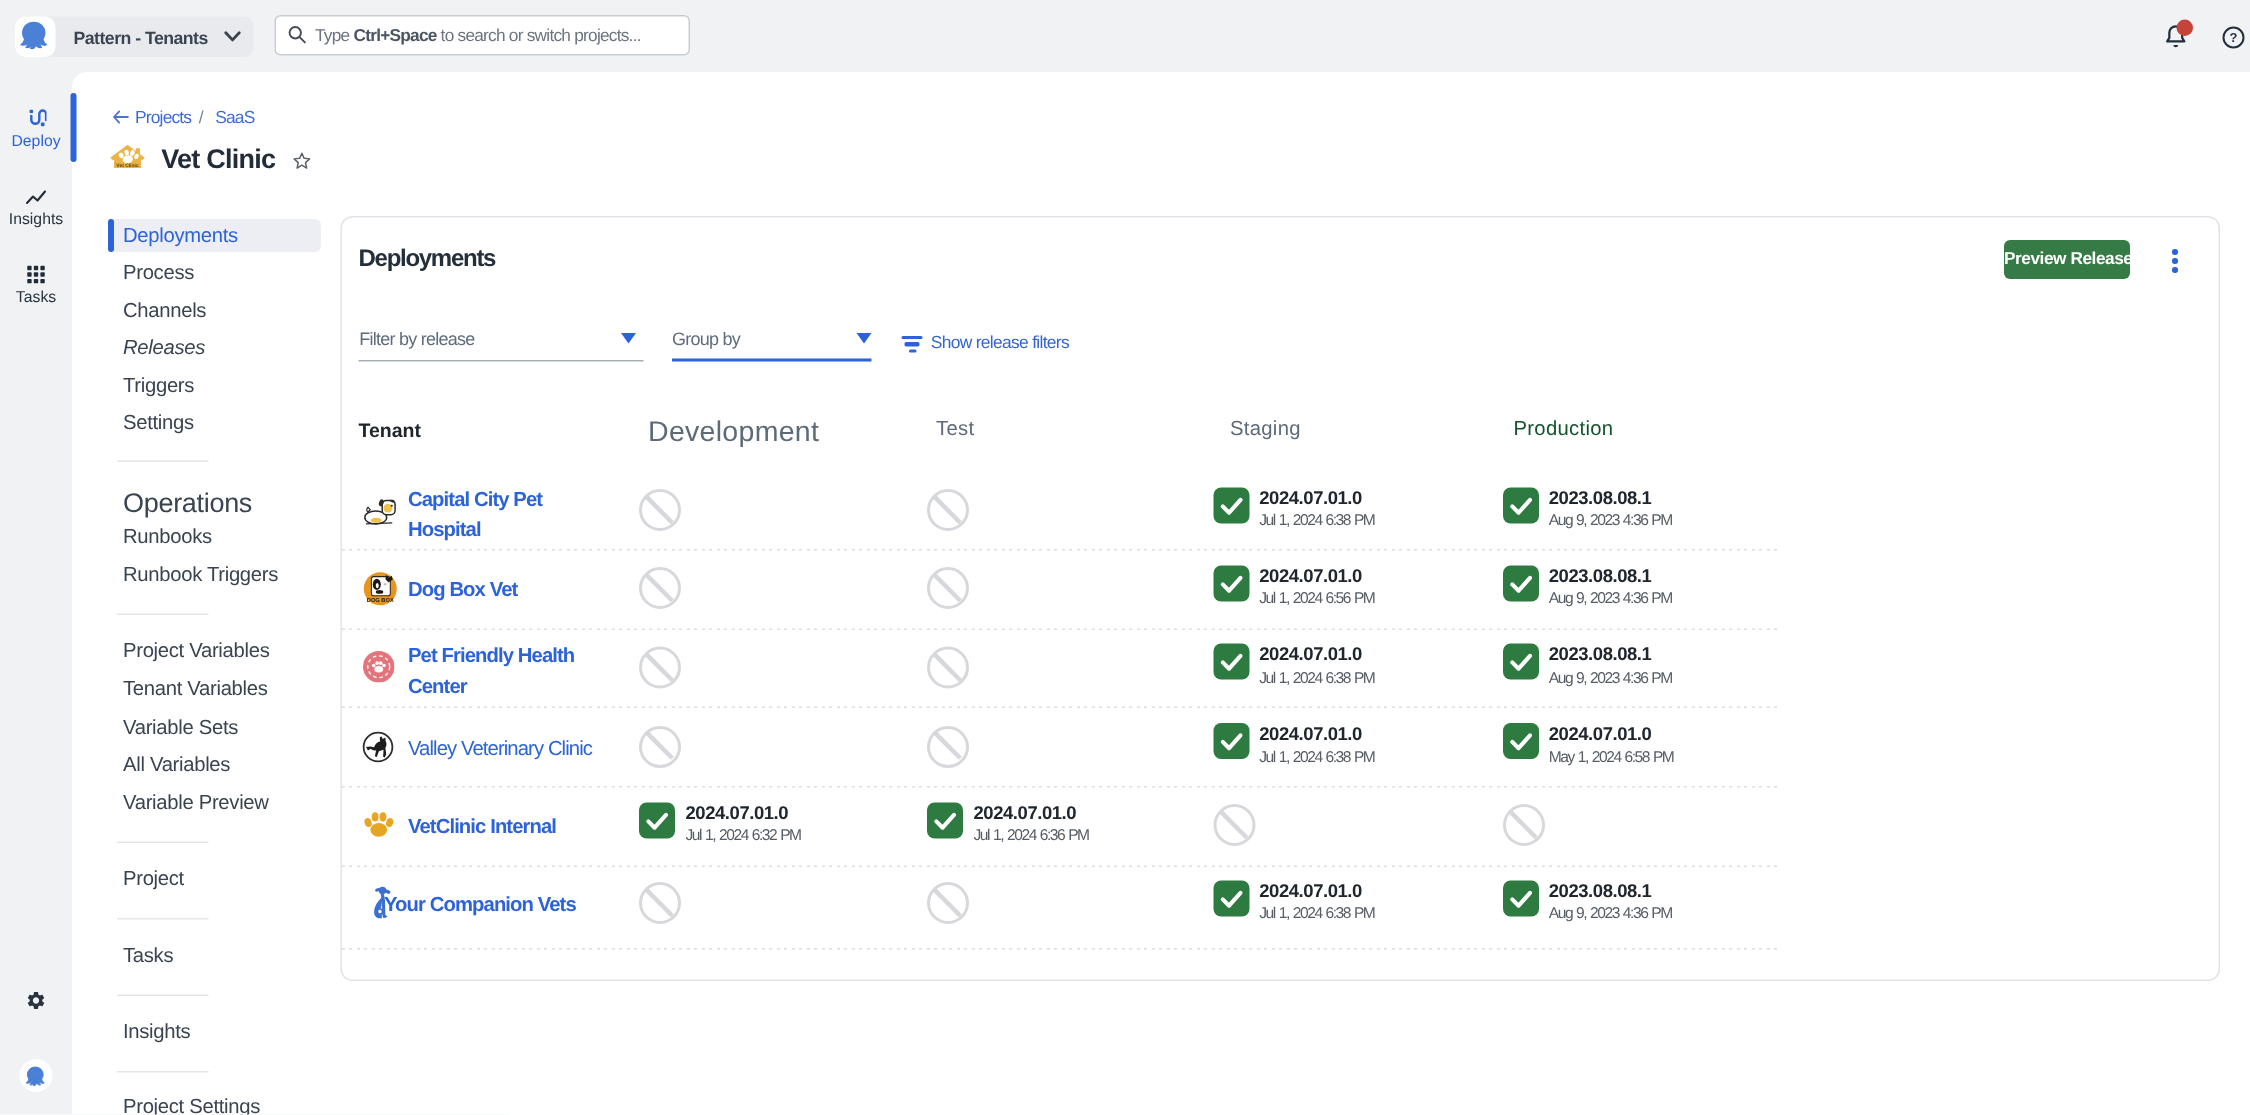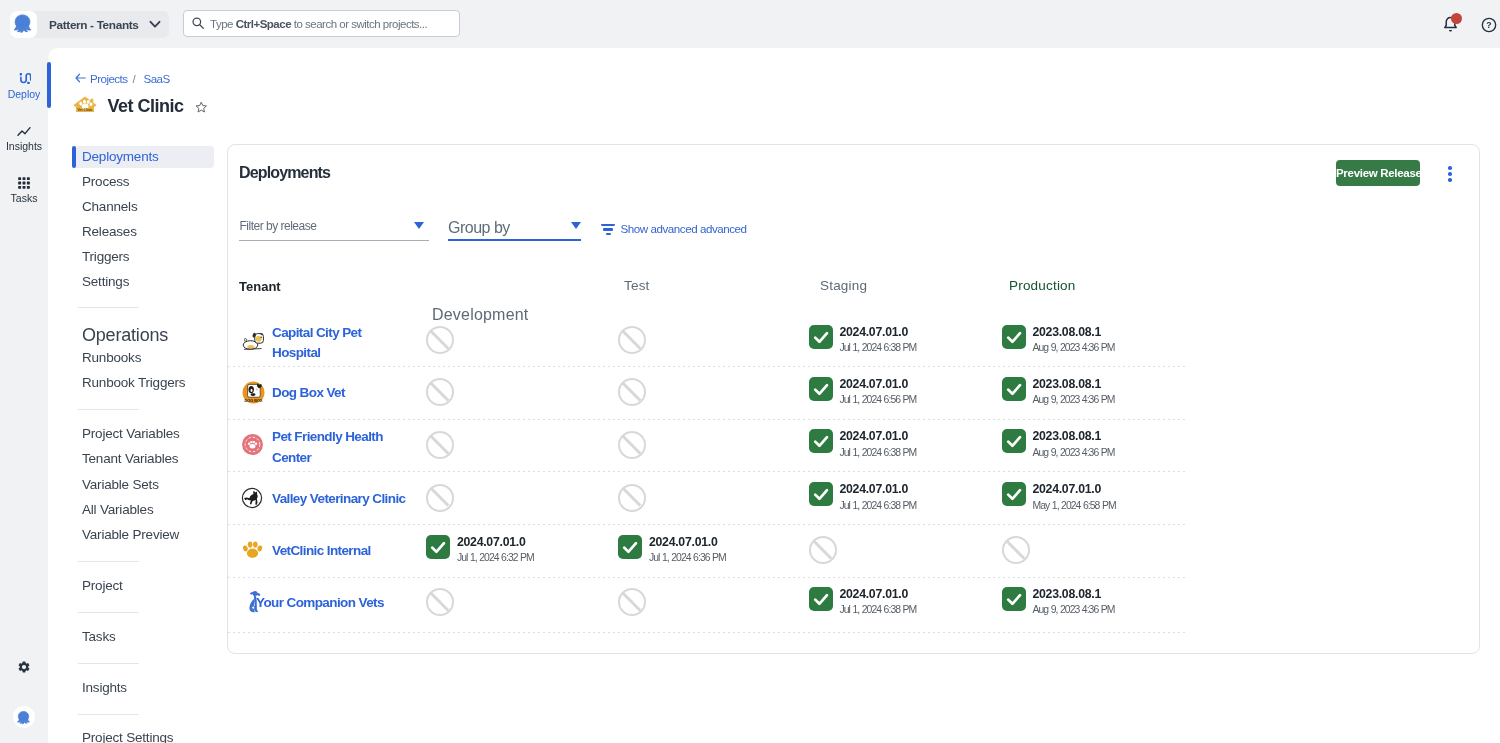--- a/index.html
+++ b/index.html
@@ -119,21 +119,21 @@
 <svg class="abs" style="left:194px; top:99.5px;" width="14.5" height="14.5" viewBox="0 0 24 24">
     <path d="M12 3.6l2.5 5.6 6.1.6-4.6 4.1 1.3 6-5.3-3.1-5.3 3.1 1.3-6-4.6-4.1 6.1-.6z" fill="none" stroke="#5b6066" stroke-width="1.6" stroke-linejoin="round"></path>
   </svg>
 
 <div id="nav">
 <div class="abs" style="left:72px; top:146px; width:142px; height:22px; background:#eceef3; border-radius:4px;"></div>
 <div class="abs" style="left:72px; top:146px; width:3.5px; height:22px; background:#2d63d8; border-radius:3px;"></div>
 <div class="abs" style="left:82px; top:148.5px; font-size:13.5px; letter-spacing:-0.2px; color:#2d63d8;">Deployments</div>
 <div class="abs" style="left:82px; top:173.5px; font-size:13.5px; letter-spacing:-0.2px; color:#3a4450;text-align:center;">Process</div>
 <div class="abs" style="left:82px; top:198.5px; font-size:13.5px; letter-spacing:-0.2px; color:#3a4450;">Channels</div>
-<div class="abs" style="left:82px; top:224px; font-size:13.5px; letter-spacing:-0.2px; color:#3a4450;">Releases</div>
+<div class="abs" style="left:82px; top:224px; font-size:13.5px; letter-spacing:-0.2px; color:#3a4450;font-style:italic;">Releases</div>
 <div class="abs" style="left:82px; top:249px; font-size:13.5px; letter-spacing:-0.2px; color:#3a4450;">Triggers</div>
 <div class="abs" style="left:82px; top:274px; font-size:13.5px; letter-spacing:-0.2px; color:#3a4450;">Settings</div>
 <div class="abs" style="left:82px; top:325px; font-size:18px; letter-spacing:-0.2px; color:#3a4450;">Operations</div>
 <div class="abs" style="left:82px; top:349.5px; font-size:13.5px; letter-spacing:-0.2px; color:#3a4450;">Runbooks</div>
 <div class="abs" style="left:82px; top:375px; font-size:13.5px; letter-spacing:-0.2px; color:#3a4450;">Runbook Triggers</div>
 <div class="abs" style="left:82px; top:426px; font-size:13.5px; letter-spacing:-0.2px; color:#3a4450;">Project Variables</div>
 <div class="abs" style="left:82px; top:451px; font-size:13.5px; letter-spacing:-0.2px; color:#3a4450;">Tenant Variables</div>
 <div class="abs" style="left:82px; top:476.5px; font-size:13.5px; letter-spacing:-0.2px; color:#3a4450;">Variable Sets</div>
 <div class="abs" style="left:82px; top:502px; font-size:13.5px; letter-spacing:-0.2px; color:#3a4450;">All Variables</div>
 <div class="abs" style="left:82px; top:527px; font-size:13.5px; letter-spacing:-0.2px; color:#3a4450;">Variable Preview</div>
@@ -156,33 +156,33 @@
 <div class="abs" style="left:1448px; top:166px;">
   <div style="width:3.6px;height:3.6px;border-radius:50%;background:#2d63d8;margin-bottom:2.4px;"></div>
   <div style="width:3.6px;height:3.6px;border-radius:50%;background:#2d63d8;margin-bottom:2.4px;"></div>
   <div style="width:3.6px;height:3.6px;border-radius:50%;background:#2d63d8;"></div>
 </div>
 
 <div class="abs" style="left:239.5px; top:218.5px; font-size:12px; letter-spacing:-0.5px; color:#5f6c7b;">Filter by release</div>
 <div class="abs" style="left:238.5px; top:240px; width:190.5px; height:1px; background:#a7adb6;"></div>
 <div class="abs" style="left:413.5px; top:222px; width:0; height:0; border-left:5.3px solid transparent; border-right:5.3px solid transparent; border-top:7px solid #2d63d8;"></div>
 
-<div class="abs" style="left:448px; top:218.5px; font-size:16px; letter-spacing:-0.5px; color:#5f6c7b;">Group by</div>
+<div class="abs" style="left:448px; top:218.5px; font-size:12px; letter-spacing:-0.5px; color:#5f6c7b;">Group by</div>
 <div class="abs" style="left:448px; top:239px; width:133px; height:2px; background:#2d63d8;"></div>
 <div class="abs" style="left:571px; top:222px; width:0; height:0; border-left:5.3px solid transparent; border-right:5.3px solid transparent; border-top:7px solid #2d63d8;"></div>
 
 <div class="abs" style="left:601px; top:224px;">
   <div style="width:14px;height:2.2px;background:#2d63d8;border-radius:1.1px;margin:0 0 2.2px 0;"></div>
   <div style="width:10px;height:2.2px;background:#2d63d8;border-radius:1.1px;margin:0 0 2.2px 2px;"></div>
   <div style="width:5px;height:2.2px;background:#2d63d8;border-radius:1.1px;margin-left:4.5px;"></div>
 </div>
-<div class="abs" style="left:620.5px; top:222px; font-size:11.6px; letter-spacing:-0.45px; color:#3565cf;">Show advanced advanced</div>
+<div class="abs" style="left:620.5px; top:222px; font-size:11.6px; letter-spacing:-0.45px; color:#3565cf;">Show release filters</div>
 
 <div class="abs" style="left:239px; top:278.5px; font-size:13px; font-weight:bold; color:#20262e;">Tenant</div>
-<div class="abs" style="left:432px; top:278px; font-size:16px; letter-spacing:0.2px; color:#5d6a78;margin-top:28px;">Development</div>
+<div class="abs" style="left:432px; top:278px; font-size:19px; letter-spacing:0.2px; color:#5d6a78;">Development</div>
 <div class="abs" style="left:624px; top:278px; font-size:13.5px; letter-spacing:0.2px; color:#5d6a78;">Test</div>
 <div class="abs" style="left:820px; top:278px; font-size:13.5px; letter-spacing:0.2px; color:#5d6a78;">Staging</div>
 <div class="abs" style="left:1009px; top:278px; font-size:13.5px; letter-spacing:0.2px; color:#14532d;">Production</div>
 
 <div id="rows">
 <div class="abs" style="left:242px; top:330px;"><svg width="23" height="21" viewBox="0 0 23 21">
 <ellipse cx="8.5" cy="15" rx="7.3" ry="4.3" fill="#ffffff" stroke="#2b2b2b" stroke-width="1"></ellipse>
 <path d="M2 19.3 L19.5 18.6" stroke="#2b2b2b" stroke-width="0.9" fill="none"></path>
 <ellipse cx="8.8" cy="16.8" rx="3.6" ry="1.7" fill="#efc14b"></ellipse>
 <rect x="12.8" y="3.6" width="8.6" height="9.6" rx="2.8" fill="#ffffff" stroke="#2b2b2b" stroke-width="1"></rect>
@@ -259,21 +259,21 @@
     <div class="abs" style="left:839.5px; top:447.75px; font-size:10.4px; line-height:10.5px; letter-spacing:-0.95px; word-spacing:0.6px; color:#565d65;">Jul 1, 2024 6:38 PM</div>
 <div class="abs" style="left:1001.5px; top:429.45px; width:24px; height:24px; background:#2e7b41; border-radius:5px;"><svg width="24" height="24" viewBox="0 0 24 24">
         <path d="M6.2 12.6 l4.2 4.2 L18 8.2" fill="none" stroke="#fff" stroke-width="2.7" stroke-linecap="round" stroke-linejoin="round"></path>
       </svg></div>
 <div class="abs" style="left:1032.5px; top:430.25px; font-size:12.3px; line-height:12px; font-weight:bold; letter-spacing:-0.28px; color:#20262e;">2023.08.08.1</div>
     <div class="abs" style="left:1032.5px; top:447.75px; font-size:10.4px; line-height:10.5px; letter-spacing:-0.95px; word-spacing:0.6px; color:#565d65;">Aug 9, 2023 4:36 PM</div>
 <div class="abs" style="left:241px; top:487px;"><svg width="22" height="22" viewBox="0 0 22 22">
 <circle cx="11" cy="11" r="9.6" fill="none" stroke="#2e2e2e" stroke-width="1.2"></circle>
 <path d="M13.2 3.9 L14.2 5.6 L15.9 4.6 L16.1 7.2 C17 8.6 16.8 10.2 15.9 11.6 L16.5 15.8 L15.5 18 L14.4 17.5 L14.7 12.9 L11.6 13.9 L10.2 17.6 L8.9 17.1 L9.8 13.2 C8.4 13.6 7.1 13.2 6.2 12.2 L4.3 13.3 L3 11.0 L5.9 10.6 L8.4 11.2 C9.1 8.8 10.7 7.5 12.4 7.3 L12.2 4.6 Z" fill="#1d1d1d"></path>
 </svg></div>
-<div class="abs" style="left:272px; top:490.5px; font-size:13.5px; font-weight:bold; letter-spacing:-0.6px; color:#2d63d8;">Valley Veterinary Clinic</div>
+<div class="abs" style="left:272px; top:490.5px; font-size:13.5px; font-weight:normal; letter-spacing:-0.6px; color:#2d63d8;">Valley Veterinary Clinic</div>
 <div class="abs" style="left:426px; top:483.5px; width:28px; height:28px; border:2.8px solid #d7d8db; border-radius:50%;">
       <div style="position:absolute; left:-1px; top:9.9px; width:24.5px; height:2.8px; background:#d7d8db; transform:rotate(45deg);"></div>
     </div>
 <div class="abs" style="left:618px; top:483.5px; width:28px; height:28px; border:2.8px solid #d7d8db; border-radius:50%;">
       <div style="position:absolute; left:-1px; top:9.9px; width:24.5px; height:2.8px; background:#d7d8db; transform:rotate(45deg);"></div>
     </div>
 <div class="abs" style="left:808.5px; top:482.2px; width:24px; height:24px; background:#2e7b41; border-radius:5px;"><svg width="24" height="24" viewBox="0 0 24 24">
         <path d="M6.2 12.6 l4.2 4.2 L18 8.2" fill="none" stroke="#fff" stroke-width="2.7" stroke-linecap="round" stroke-linejoin="round"></path>
       </svg></div>
 <div class="abs" style="left:839.5px; top:483px; font-size:12.3px; line-height:12px; font-weight:bold; letter-spacing:-0.28px; color:#20262e;">2024.07.01.0</div>

